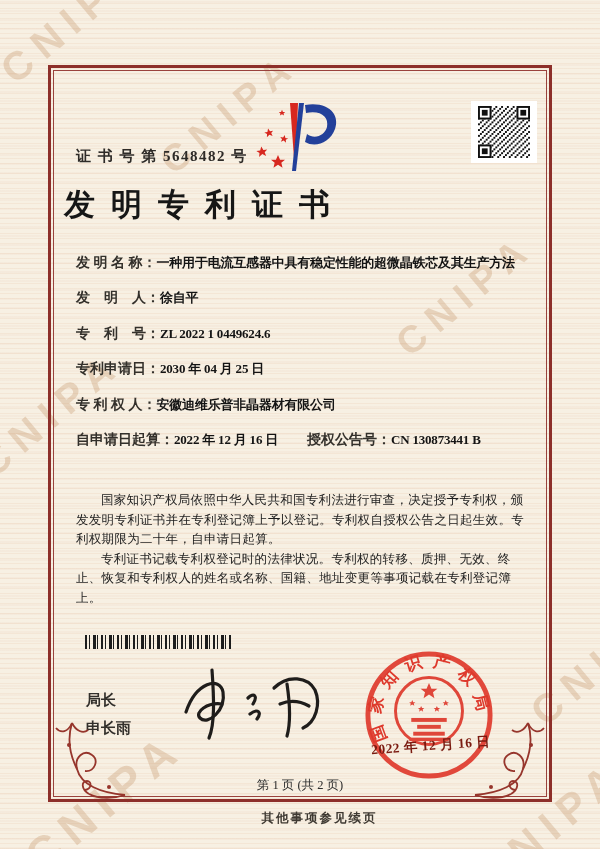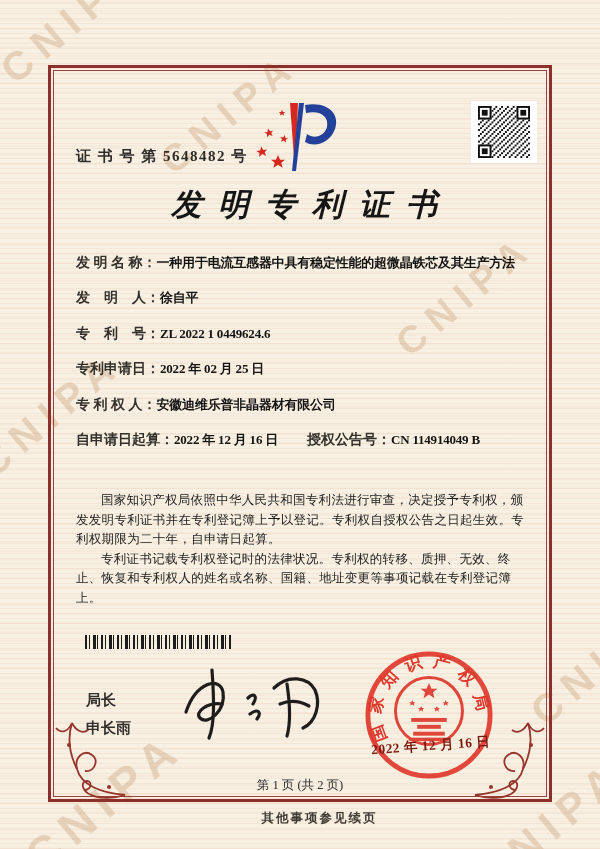--- a/index.html
+++ b/index.html
@@ -30,24 +30,23 @@
   .cert-no {
     position:absolute; left:76px; top:100px; font-size:15px; color:#2e2b28;
     letter-spacing:1.5px; font-weight:600;margin-top:47px;
   }
   .logo { position:absolute; left:245px; top:100px; }
   .qr {
     position:absolute; left:471px; top:101px; width:66px; height:62px;
     background:#ffffff; display:flex; align-items:center; justify-content:center;
   }
   .title {
-    position:absolute; left:48px; width:512px; top:184px; text-align:center;
+    position:absolute; left:48px; width:512px; top:184px; 
     font-size:31px; font-weight:bold; color:#161616; letter-spacing:16px;
     text-indent:16px;
-    font-style:italic;
   }
   .rows { position:absolute; left:76px; top:252px; width:456px; }
   .row { position:relative; height:35.4px; line-height:20px; white-space:nowrap; }
   .flabel { display:inline-block; font-size:14px; color:#33302b; font-weight:600; }
   .fvalue { font-size:13px; color:#141414; font-weight:bold; letter-spacing:-0.2px;margin-top:31px; }
   .pair2 { position:absolute; left:231px; top:0; }
   .paras { position:absolute; left:76px; top:491px; width:452px; }
   .paras p {
     font-size:12.5px; line-height:19.5px; color:#1d1d1d; text-indent:2em;
     letter-spacing:0.3px;
@@ -149,29 +148,29 @@
     <div class="row">
       <span class="flabel">发 明 名 称：</span><span class="fvalue">一种用于电流互感器中具有稳定性能的超微晶铁芯及其生产方法</span>
     </div>
     <div class="row">
       <span class="flabel">发　明　人：</span><span class="fvalue">徐自平</span>
     </div>
     <div class="row">
       <span class="flabel">专　利　号：</span><span class="fvalue">ZL 2022 1 0449624.6</span>
     </div>
     <div class="row">
-      <span class="flabel">专利申请日：</span><span class="fvalue">2022 年 02 月 25 日</span>
+      <span class="flabel">专利申请日：</span><span class="fvalue">2030 年 04 月 25 日</span>
     </div>
     <div class="row">
       <span class="flabel">专 利 权 人：</span><span class="fvalue">安徽迪维乐普非晶器材有限公司</span>
     </div>
     <div class="row">
       <span class="flabel">自申请日起算：</span><span class="fvalue">2022 年 12 月 16 日</span>
       <span class="pair2">
-        <span class="flabel">授权公告号：</span><span class="fvalue">CN 114914049 B</span>
+        <span class="flabel">授权公告号：</span><span class="fvalue">CN 130873441 B</span>
       </span>
     </div>
   </div>
 
   <div class="paras">
     <p>国家知识产权局依照中华人民共和国专利法进行审查，决定授予专利权，颁发发明专利证书并在专利登记簿上予以登记。专利权自授权公告之日起生效。专利权期限为二十年，自申请日起算。</p>
     <p>专利证书记载专利权登记时的法律状况。专利权的转移、质押、无效、终止、恢复和专利权人的姓名或名称、国籍、地址变更等事项记载在专利登记簿上。</p>
   </div>
 
   <div class="barcode"></div>

